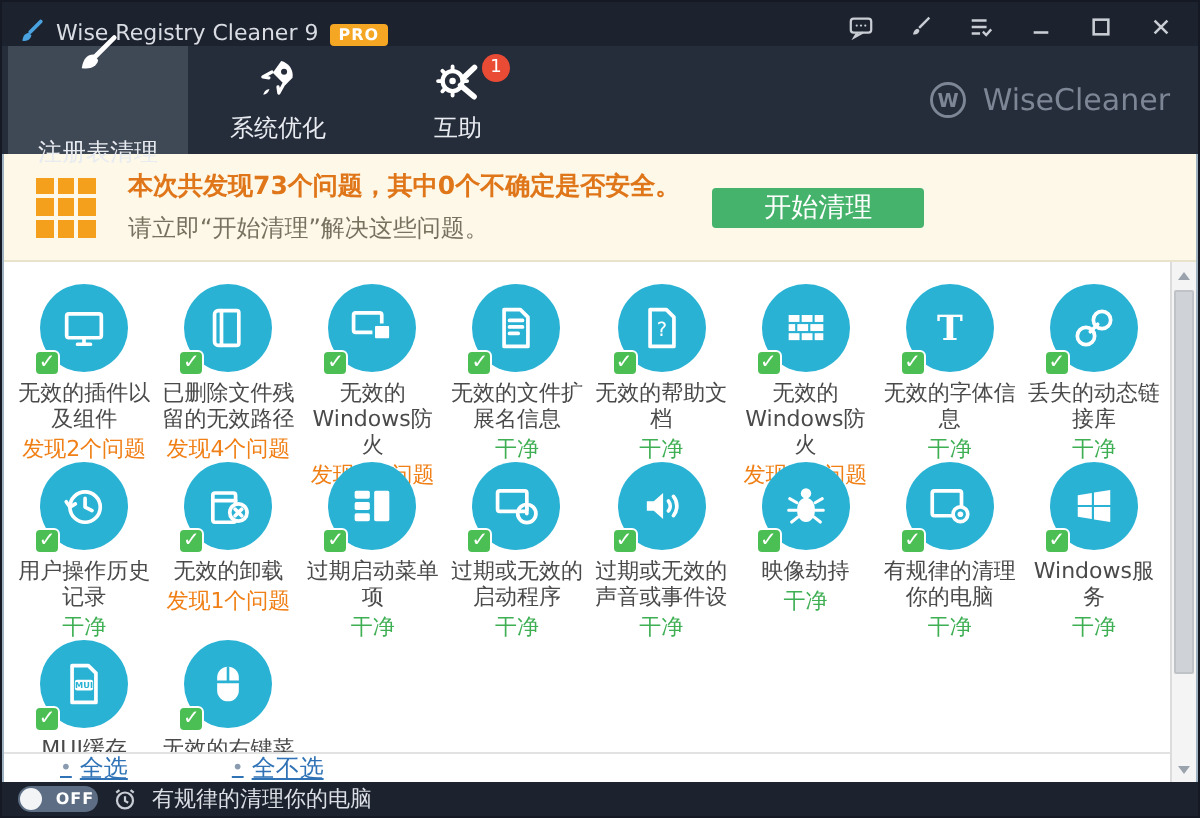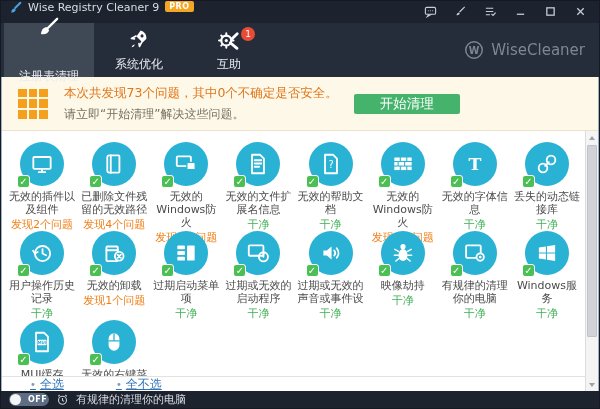--- a/index.html
+++ b/index.html
@@ -1,21 +1,21 @@
 <!DOCTYPE html>
 <html><head>
 <meta charset="utf-8">
 <style>
   * { margin:0; padding:0; box-sizing:border-box; }
   body { font-family:"DejaVu Sans","Liberation Sans",sans-serif; background:#888; }
   .window { width:600px; height:409px; display:flex; flex-direction:column; background:#fff;
             border:1px solid #141923; overflow:hidden; }
 
   
-  .titlebar { height:22px; background:#1c222e; display:flex; align-items:flex-start; padding:0 6px; flex:0 0 auto; }
+  .titlebar { height:22px; background:#1c222e; display:flex; align-items:flex-end; padding:0 6px; flex:0 0 auto; }
   .app-icon { width:14px; height:14px; margin:0 5px 0 2px; }
   .app-title { color:#d9dde3; font-size:11px; }
   .pro-badge { background:#f5a623; color:#fff; font-size:8px; font-weight:bold; border-radius:2px;
                padding:1px 4px; margin-left:6px; letter-spacing:.5px; }
   .tb-right { margin-left:auto; display:flex; align-items:center; gap:4px; }
   .tb-btn { width:26px; height:20px; display:flex; align-items:center; justify-content:center; cursor:pointer; }
   .tb-btn svg { stroke:#c9cdd4; }
 
   
   .nav { height:54px; background:#252c3a; display:flex; align-items:stretch; padding-left:3px; flex:0 0 auto; }
@@ -30,21 +30,21 @@
   
   .light { flex:1; display:flex; flex-direction:column; border-left:1px solid #9fb2c2;
            border-right:1px solid #9fb2c2; background:#fff; min-height:0; }
 
   
   .banner { height:54px; background:#fdf8e8; border-bottom:1px solid #e9e3cd; display:flex;
             align-items:center; padding:0 12px 0 16px; flex:0 0 auto; }
   .grid-icon { width:30px; height:30px; display:grid; grid-template-columns:repeat(3,1fr); gap:2px; }
   .grid-icon i { background:#f5a01d; }
   .banner-text { margin-left:16px; display:flex; flex-direction:column; gap:4px; }
-  .banner-headline { color:#e0761a; font-size:12.5px; font-weight:normal; }
+  .banner-headline { color:#e0761a; font-size:12.5px; font-weight:bold; }
   .banner-subline { color:#77715f; font-size:12px; }
   .back-link { margin-left:auto; display:flex; align-items:center; gap:4px; color:#2f73b6; font-size:12.5px;
                text-decoration:underline; cursor:pointer; white-space:nowrap; }
   .clean-btn { margin-left:16px; width:106px; height:20px; background:#45b36b; color:#fff; border:none;
                font-size:13.5px; border-radius:2px; cursor:pointer; font-family:inherit; }
 
   
   .scrollwrap { position:relative; flex:1; min-height:0; }
   .content { position:absolute; left:0; top:0; right:13px; bottom:15px; overflow:hidden;
              display:grid; grid-template-columns:repeat(8,1fr); align-content:start; padding:11px 2px 0 4px; }

